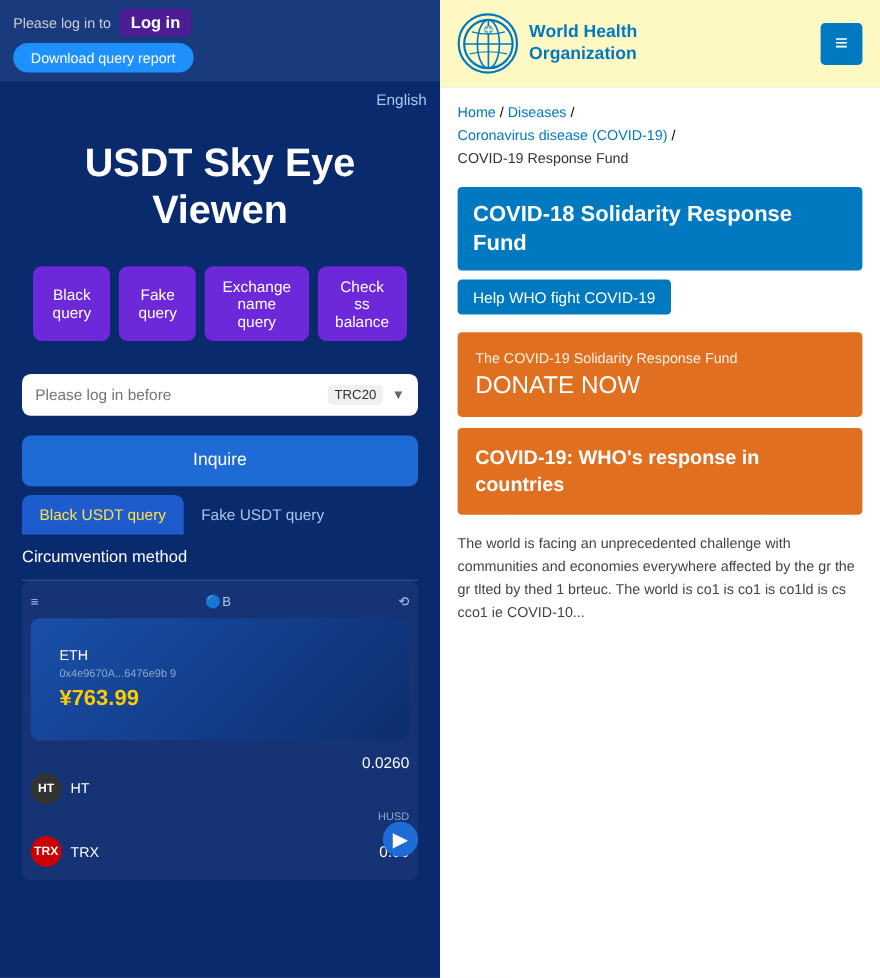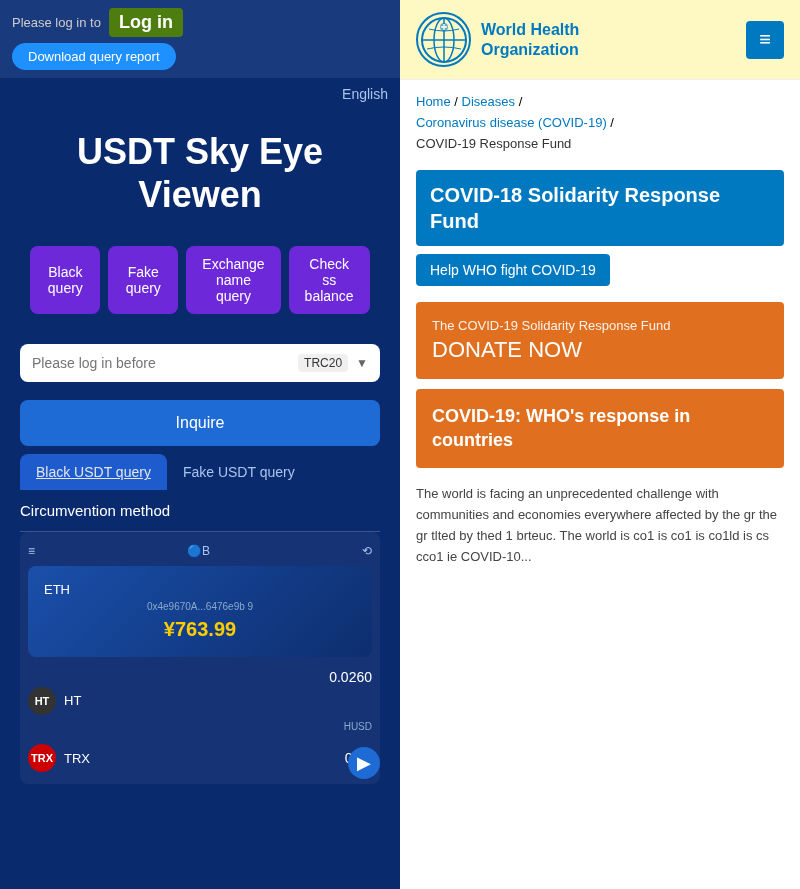--- a/index.html
+++ b/index.html
@@ -29,26 +29,26 @@
       align-items: center;
       gap: 8px;
     }
 
     .please-login-text {
       color: #ccc;
       font-size: 13px;
     }
 
     .log-in-btn {
-      background: #4d7c0f;
+      background: #4c1d95;
       color: white;
       border: none;
       border-radius: 4px;
       padding: 4px 10px;
-      font-size: 18px;
+      font-size: 15px;
       cursor: pointer;
       font-weight: bold;
     }
 
     .download-btn {
       background: #1e90ff;
       color: white;
       border: none;
       border-radius: 20px;
       padding: 6px 16px;
@@ -140,22 +140,21 @@
 
     .tab-item {
       padding: 10px 16px;
       font-size: 14px;
       cursor: pointer;
       border-radius: 8px 8px 0 0;
     }
 
     .tab-item.active {
       background: #1e5bcc;
-      color: #e5e5e5;
-      text-decoration: underline;
+      color: #fde047;
     }
 
     .tab-item.inactive {
       background: transparent;
       color: #aac4ee;
     }
 
     .circumvention-row {
       margin: 0 20px;
       padding: 12px 0;
@@ -176,23 +175,22 @@
       justify-content: space-between;
       align-items: center;
       font-size: 12px;
       color: #aac4ee;
       padding: 4px 0 8px;
     }
 
     .eth-card {
       background: linear-gradient(135deg, #1a4faa, #0d2e6e);
       border-radius: 8px;
-      padding: 16px;
+      padding: 26px;
       margin-bottom: 8px;
-      text-align: center;
     }
 
     .eth-card-header {
       display: flex;
       align-items: center;
       gap: 6px;
       font-size: 13px;
       color: white;
       margin-bottom: 4px;
     }

